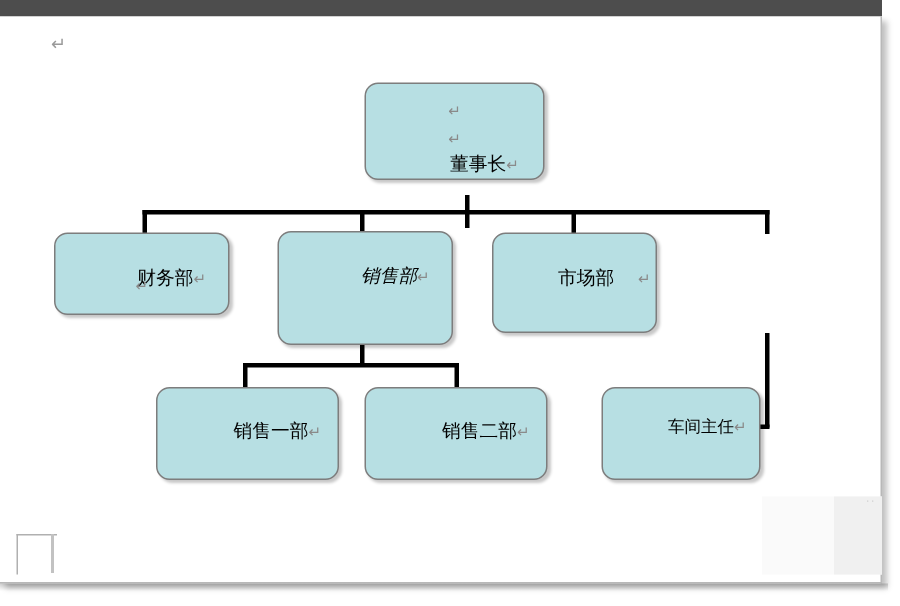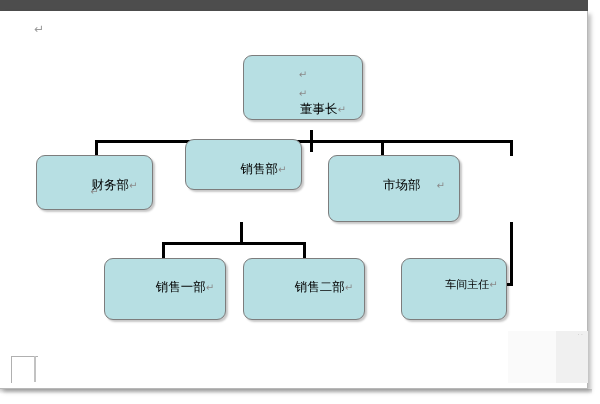--- a/index.html
+++ b/index.html
@@ -202,29 +202,29 @@
 
     <div class="node" style="left:36px; top:144px; width:117px; height:55px;">
       <div class="lines">
         <div class="line" style="top:10px;">
           <span>财务部</span><span class="mark">↵</span>
         </div>
         <div class="line blank" style="top:31px;">↵</div>
       </div>
     </div>
 
-    <div class="node" style="left:185px; top:128px; width:117px; height:51px;">
+    <div class="node" style="left:185px; top:143px; width:117px; height:76px;font-style:italic;">
       <div class="lines">
         <div class="line" style="top:10px;">
           <span>销售部</span><span class="mark">↵</span>
         </div>
       </div>
     </div>
 
-    <div class="node" style="left:328px; top:144px; width:132px; height:67px;">
+    <div class="node" style="left:328px; top:144px; width:110px; height:67px;">
       <div class="lines">
         <div class="line" style="top:10px;">
           <span>市场部</span><span>    </span><span class="mark">↵</span>
         </div>
       </div>
     </div>
 
 
     <div class="node" style="left:243px; top:247px; width:122px; height:62px;">
       <div class="lines">

